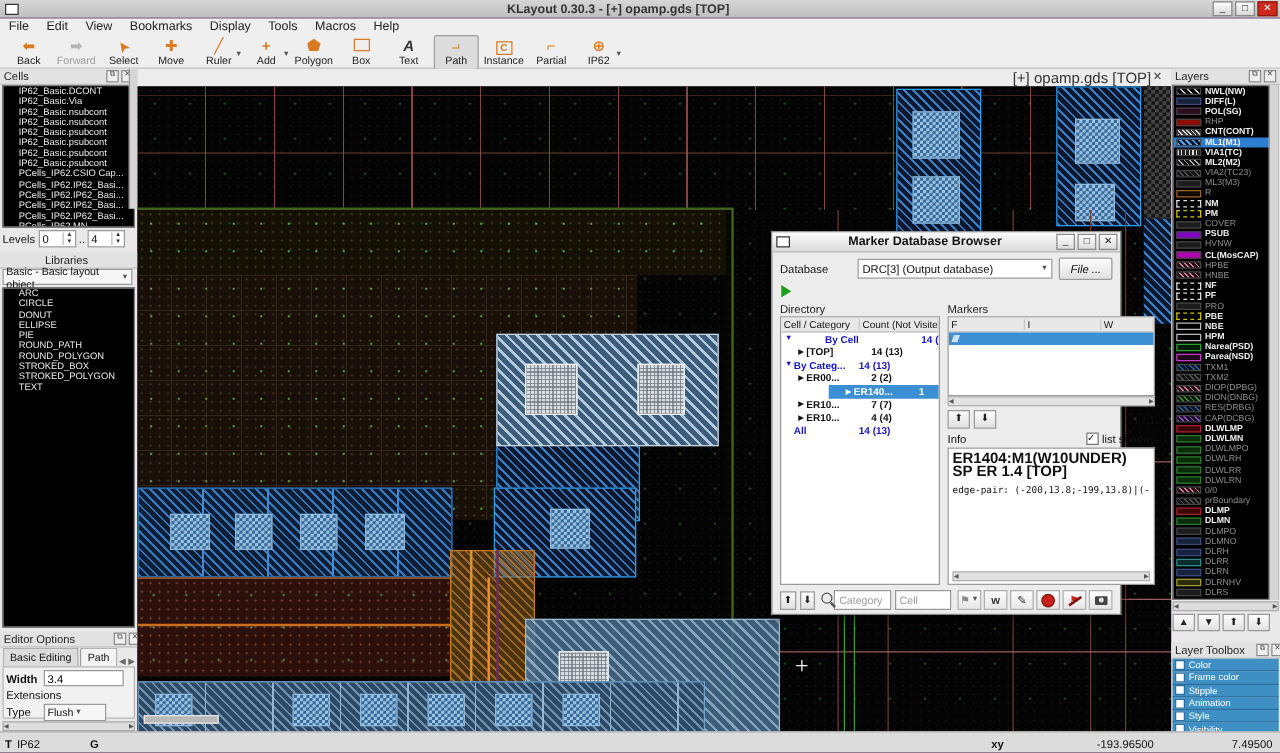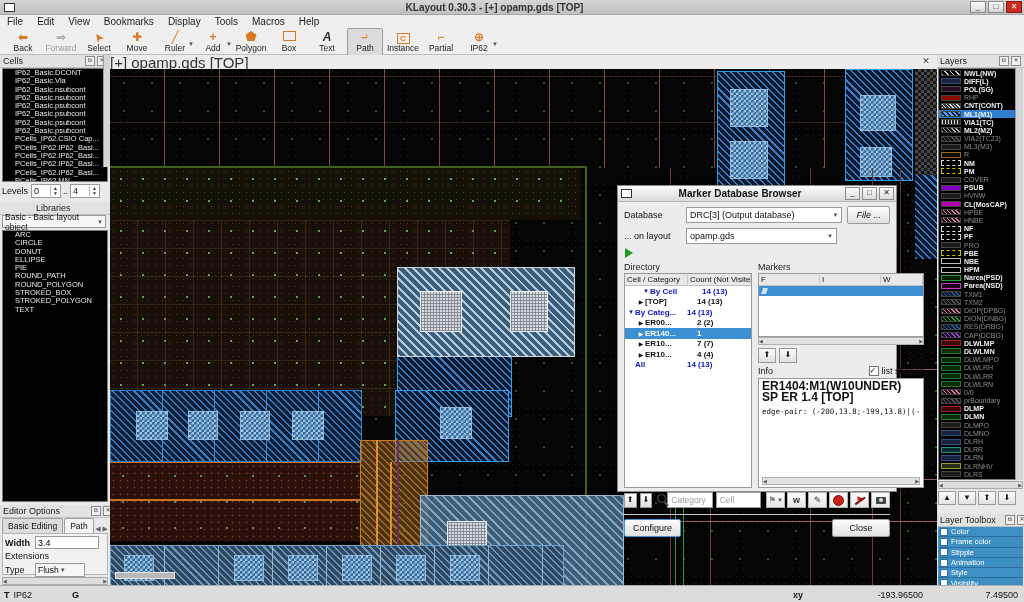--- a/index.html
+++ b/index.html
@@ -66,21 +66,21 @@
   .eo-row input{width:58px;height:11px;border:1px solid #9a9a9a;font-size:9px;padding:0 2px;
     font-family:"Liberation Sans",sans-serif;}
   .eo-combo{width:44px;height:12px;background:#f6f6f6;border:1px solid #9a9a9a;display:flex;align-items:center;
     padding:0 2px;font-size:8.5px;}
   #eo-hscroll{position:absolute;left:2px;top:522px;width:106px;height:8px;background:#ddd;border:1px solid #aaa;
     box-sizing:border-box;display:flex;justify-content:space-between;font-size:5px;line-height:6px;color:#555;}
   
   #canvas-wrap{position:absolute;left:110px;top:55px;width:827px;height:530px;}
   #canvas-tab{position:absolute;left:0;top:0;width:827px;height:14px;background:#ececec;border-bottom:1px solid #bbb;
     display:flex;align-items:center;}
-  #canvas-tab .ct{flex:1;text-align:left;font-size:15px;color:#333;}
+  #canvas-tab .ct{flex:1;text-align:right;font-size:12px;color:#333;}
   #canvas-close{width:10px;height:10px;font-size:9px;line-height:9px;text-align:center;color:#444;margin-right:6px;}
   #canvas{position:absolute;left:0;top:14px;width:827px;height:516px;background:#040404;overflow:hidden;
     background-image:radial-gradient(rgba(70,150,70,.55) .7px,transparent 1.1px),
                      radial-gradient(rgba(120,120,120,.22) .5px,transparent .9px);
     background-size:28px 28px,7px 7px;}
   #canvas .shp{position:absolute;}
   .topgrid{background-image:repeating-linear-gradient(90deg,transparent 0 54px,rgba(152,84,74,.85) 54px 55px),
            repeating-linear-gradient(0deg,transparent 0 45px,rgba(152,84,74,.35) 45px 46px);}
   .greenframe{border:2px solid #41601e;}
   .dots-olive{background-color:rgba(22,17,6,.92);
@@ -732,61 +732,54 @@
       <div class="dwbtn">✕</div>
     </div>
     <div class="dlg-row">
       <span class="lab">Database</span>
       <span class="combo">
         <span>DRC[3] (Output database)</span>
           <span class="dd">▼</span>
       </span>
       <span class="btn" id="dlg-file">File ... </span>
     </div>
-    <div class="dlg-row">
-      <span class="lab">... on layout</span>
-      <span class="combo" style="margin-right:53px;">
-        <span>opamp.gds</span>
-          <span class="dd">▼</span>
-      </span>
-    </div>
     <div id="dlg-play"></div>
     <div style="display:flex;margin:2px 6px 0 6px;">
       <span class="col-label" style="width:134px;">Directory</span>
       <span class="col-label">Markers</span>
     </div>
     <div id="dlg-cols">
       <div id="dlg-left">
         <div id="dir-table">
           <div class="th-row">
             <span class="th" style="width:58px;">Cell / Category</span>
             <span class="th" style="flex:1;"><span>Count (Not Visited)</span>▾</span>
           </div>
           <div id="tree-body">
-              <div class="tree-row blue" style="padding-left: 17px;">
+              <div class="tree-row blue" style="padding-left: 2px; gap: 25px;">
                 <span class="tarr">▼</span>
                 <span class="tlab">By Cell</span>
                 <span class="tcount">14 (13)</span>
               </div>
               <div class="tree-row" style="padding-left: 12px;">
                 <span class="tarr">▶</span>
                 <span class="tlab">[TOP]</span>
                 <span class="tcount">14 (13)</span>
               </div>
               <div class="tree-row blue" style="padding-left: 2px;">
                 <span class="tarr">▼</span>
                 <span class="tlab">By Categ...</span>
                 <span class="tcount">14 (13)</span>
               </div>
               <div class="tree-row" style="padding-left: 12px;">
                 <span class="tarr">▶</span>
                 <span class="tlab">ER00...</span>
                 <span class="tcount">2 (2)</span>
               </div>
-              <div class="tree-row sel" style="padding-left: 12px;">
+              <div class="tree-row sel" style="padding-left: 12px; margin-left: 38px;">
                 <span class="tarr">▶</span>
                 <span class="tlab">ER140...</span>
                 <span class="tcount">1</span>
               </div>
               <div class="tree-row" style="padding-left: 12px;">
                 <span class="tarr">▶</span>
                 <span class="tlab">ER10...</span>
                 <span class="tcount">7 (7)</span>
               </div>
               <div class="tree-row" style="padding-left: 12px;">
@@ -858,24 +851,20 @@
             <span class="redcirc"></span>
           </span>
         <span class="tibtn">
             <span class="flag red">⚑</span>
           </span>
         <span class="tibtn">
             <span class="cam"></span>
           </span>
       </span>
     </div>
-    <div id="dlg-bottom">
-      <span class="btn" style="border-color:#4a90d9;">Configure</span>
-      <span class="btn" id="btn-close" style="min-width:40px;justify-content:center;">Close</span>
-    </div>
   </div>
 
   <div id="statusbar">
     <div id="sb-left" class="sb-seg">
       <b>T</b>
       <span>IP62</span>
       <span id="sb-g">G</span>
     </div>
     <div id="sb-right" class="sb-seg">
       <span id="sb-xy">xy</span>

